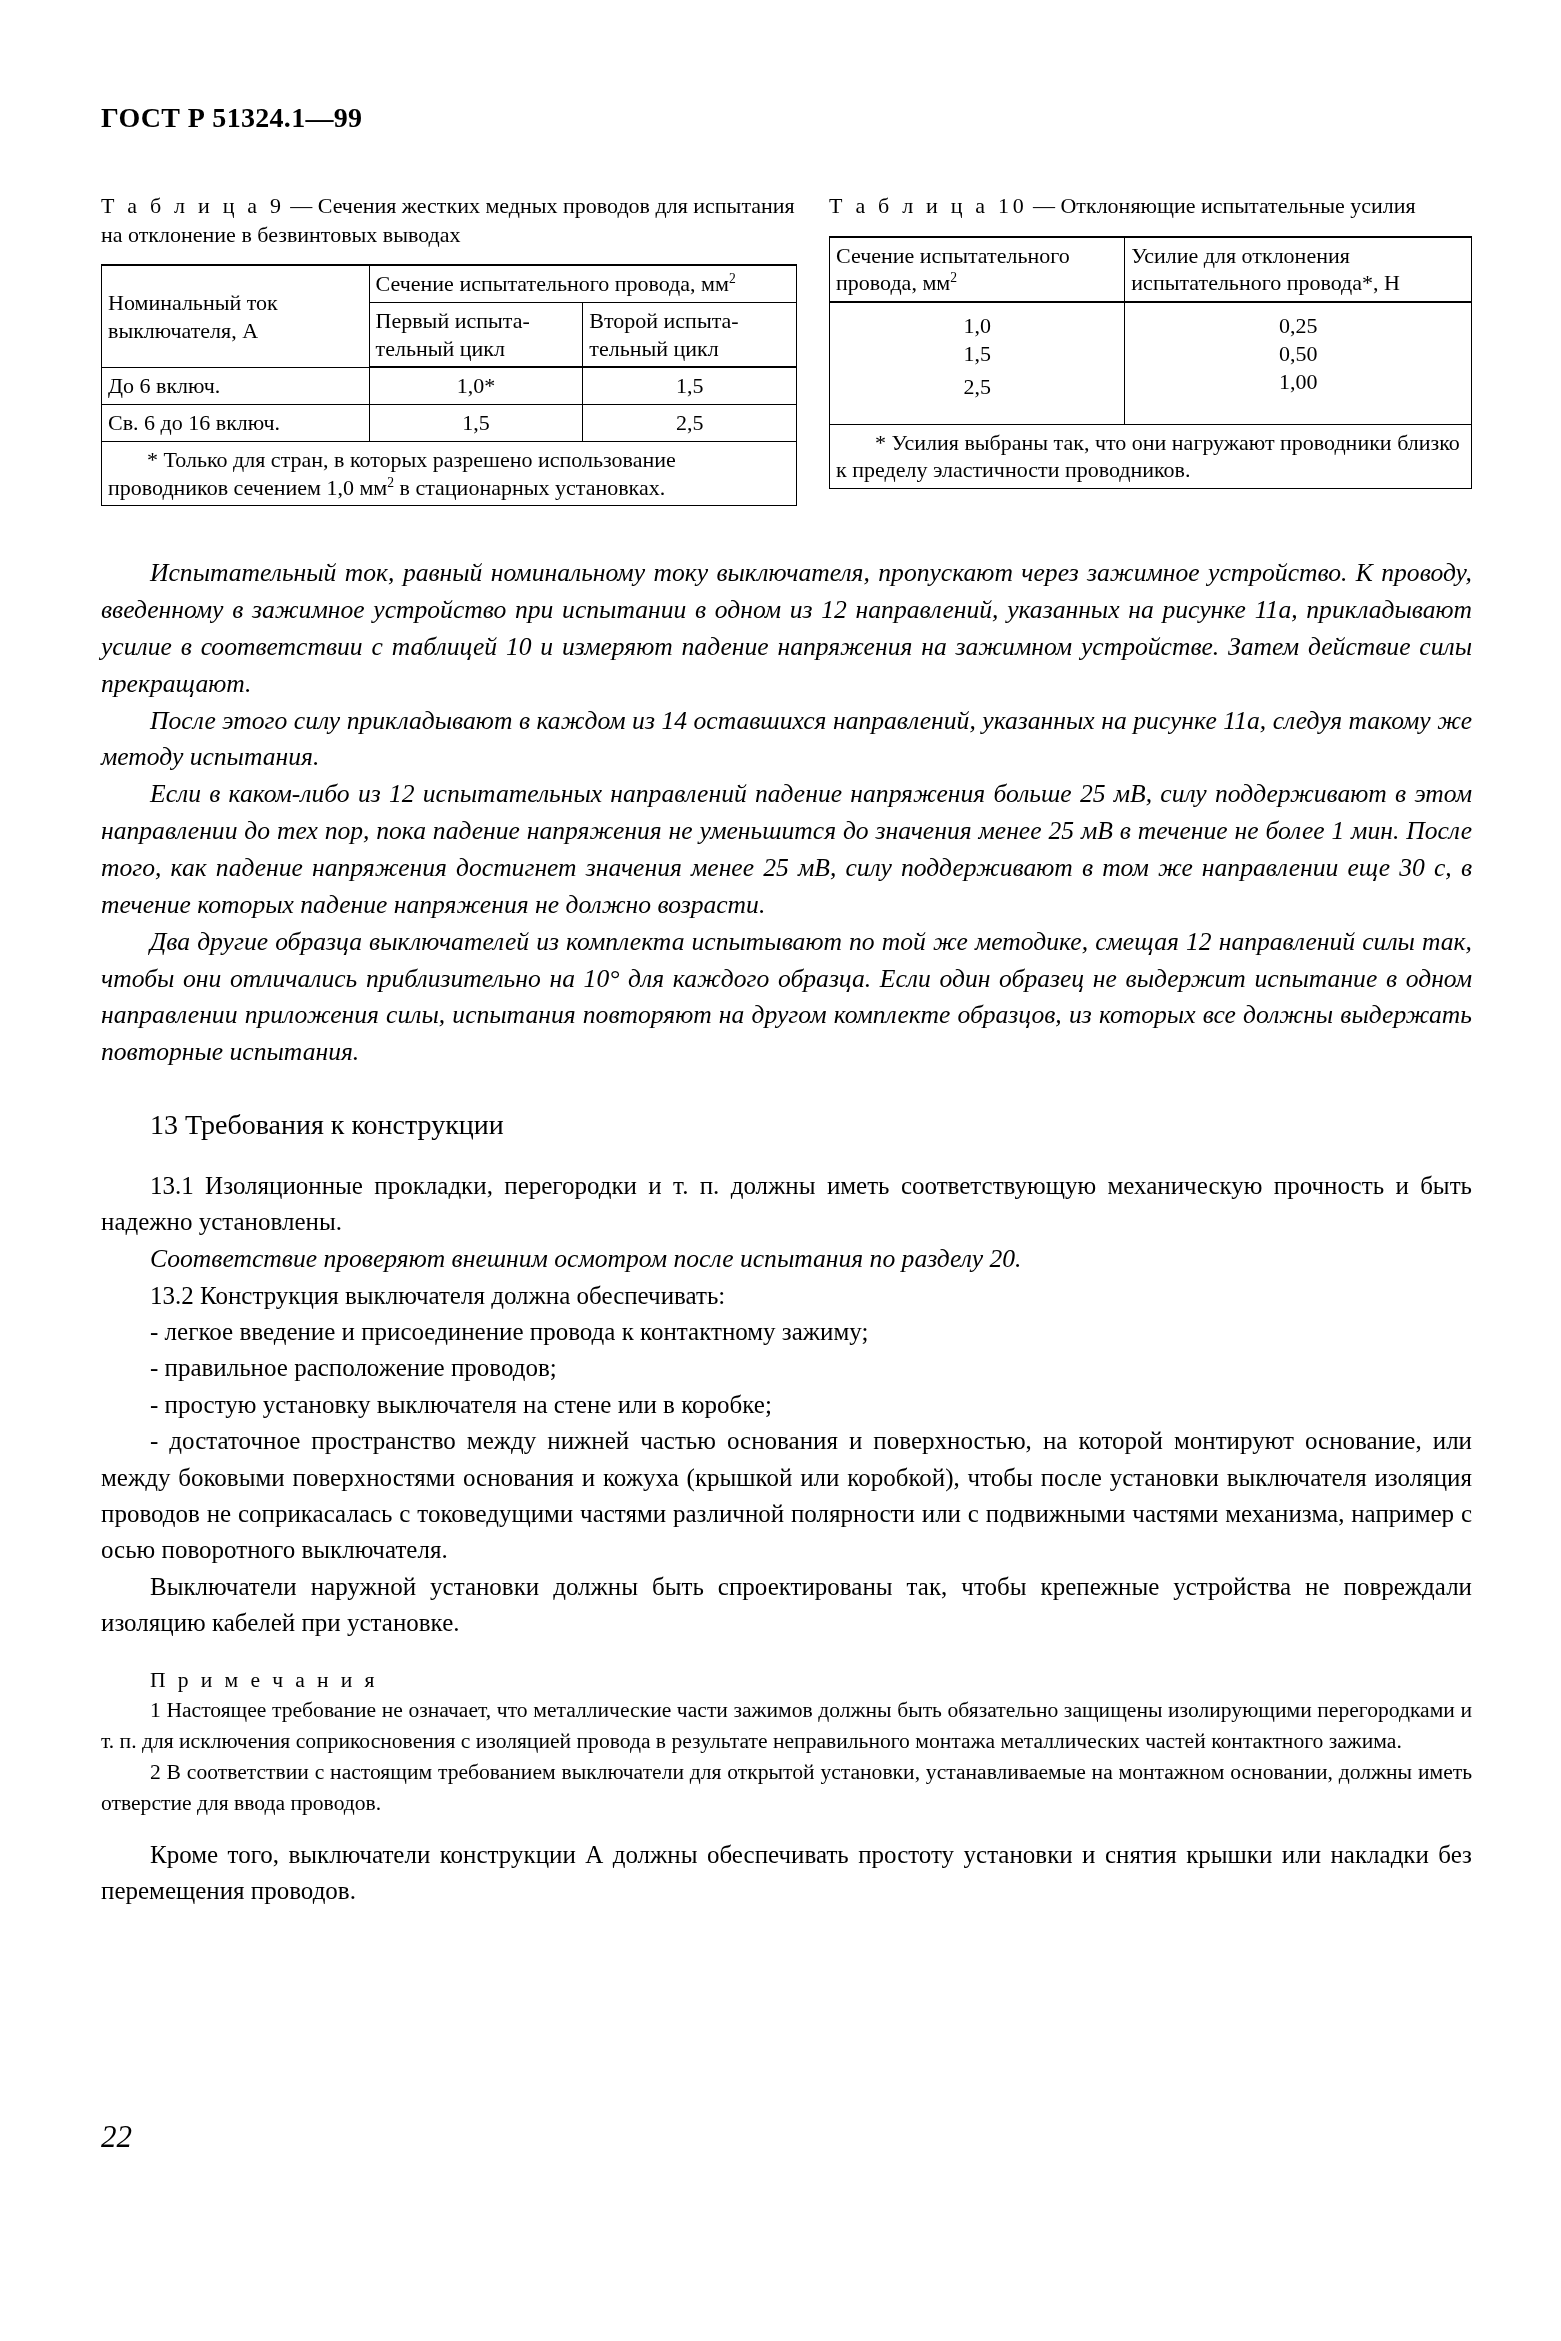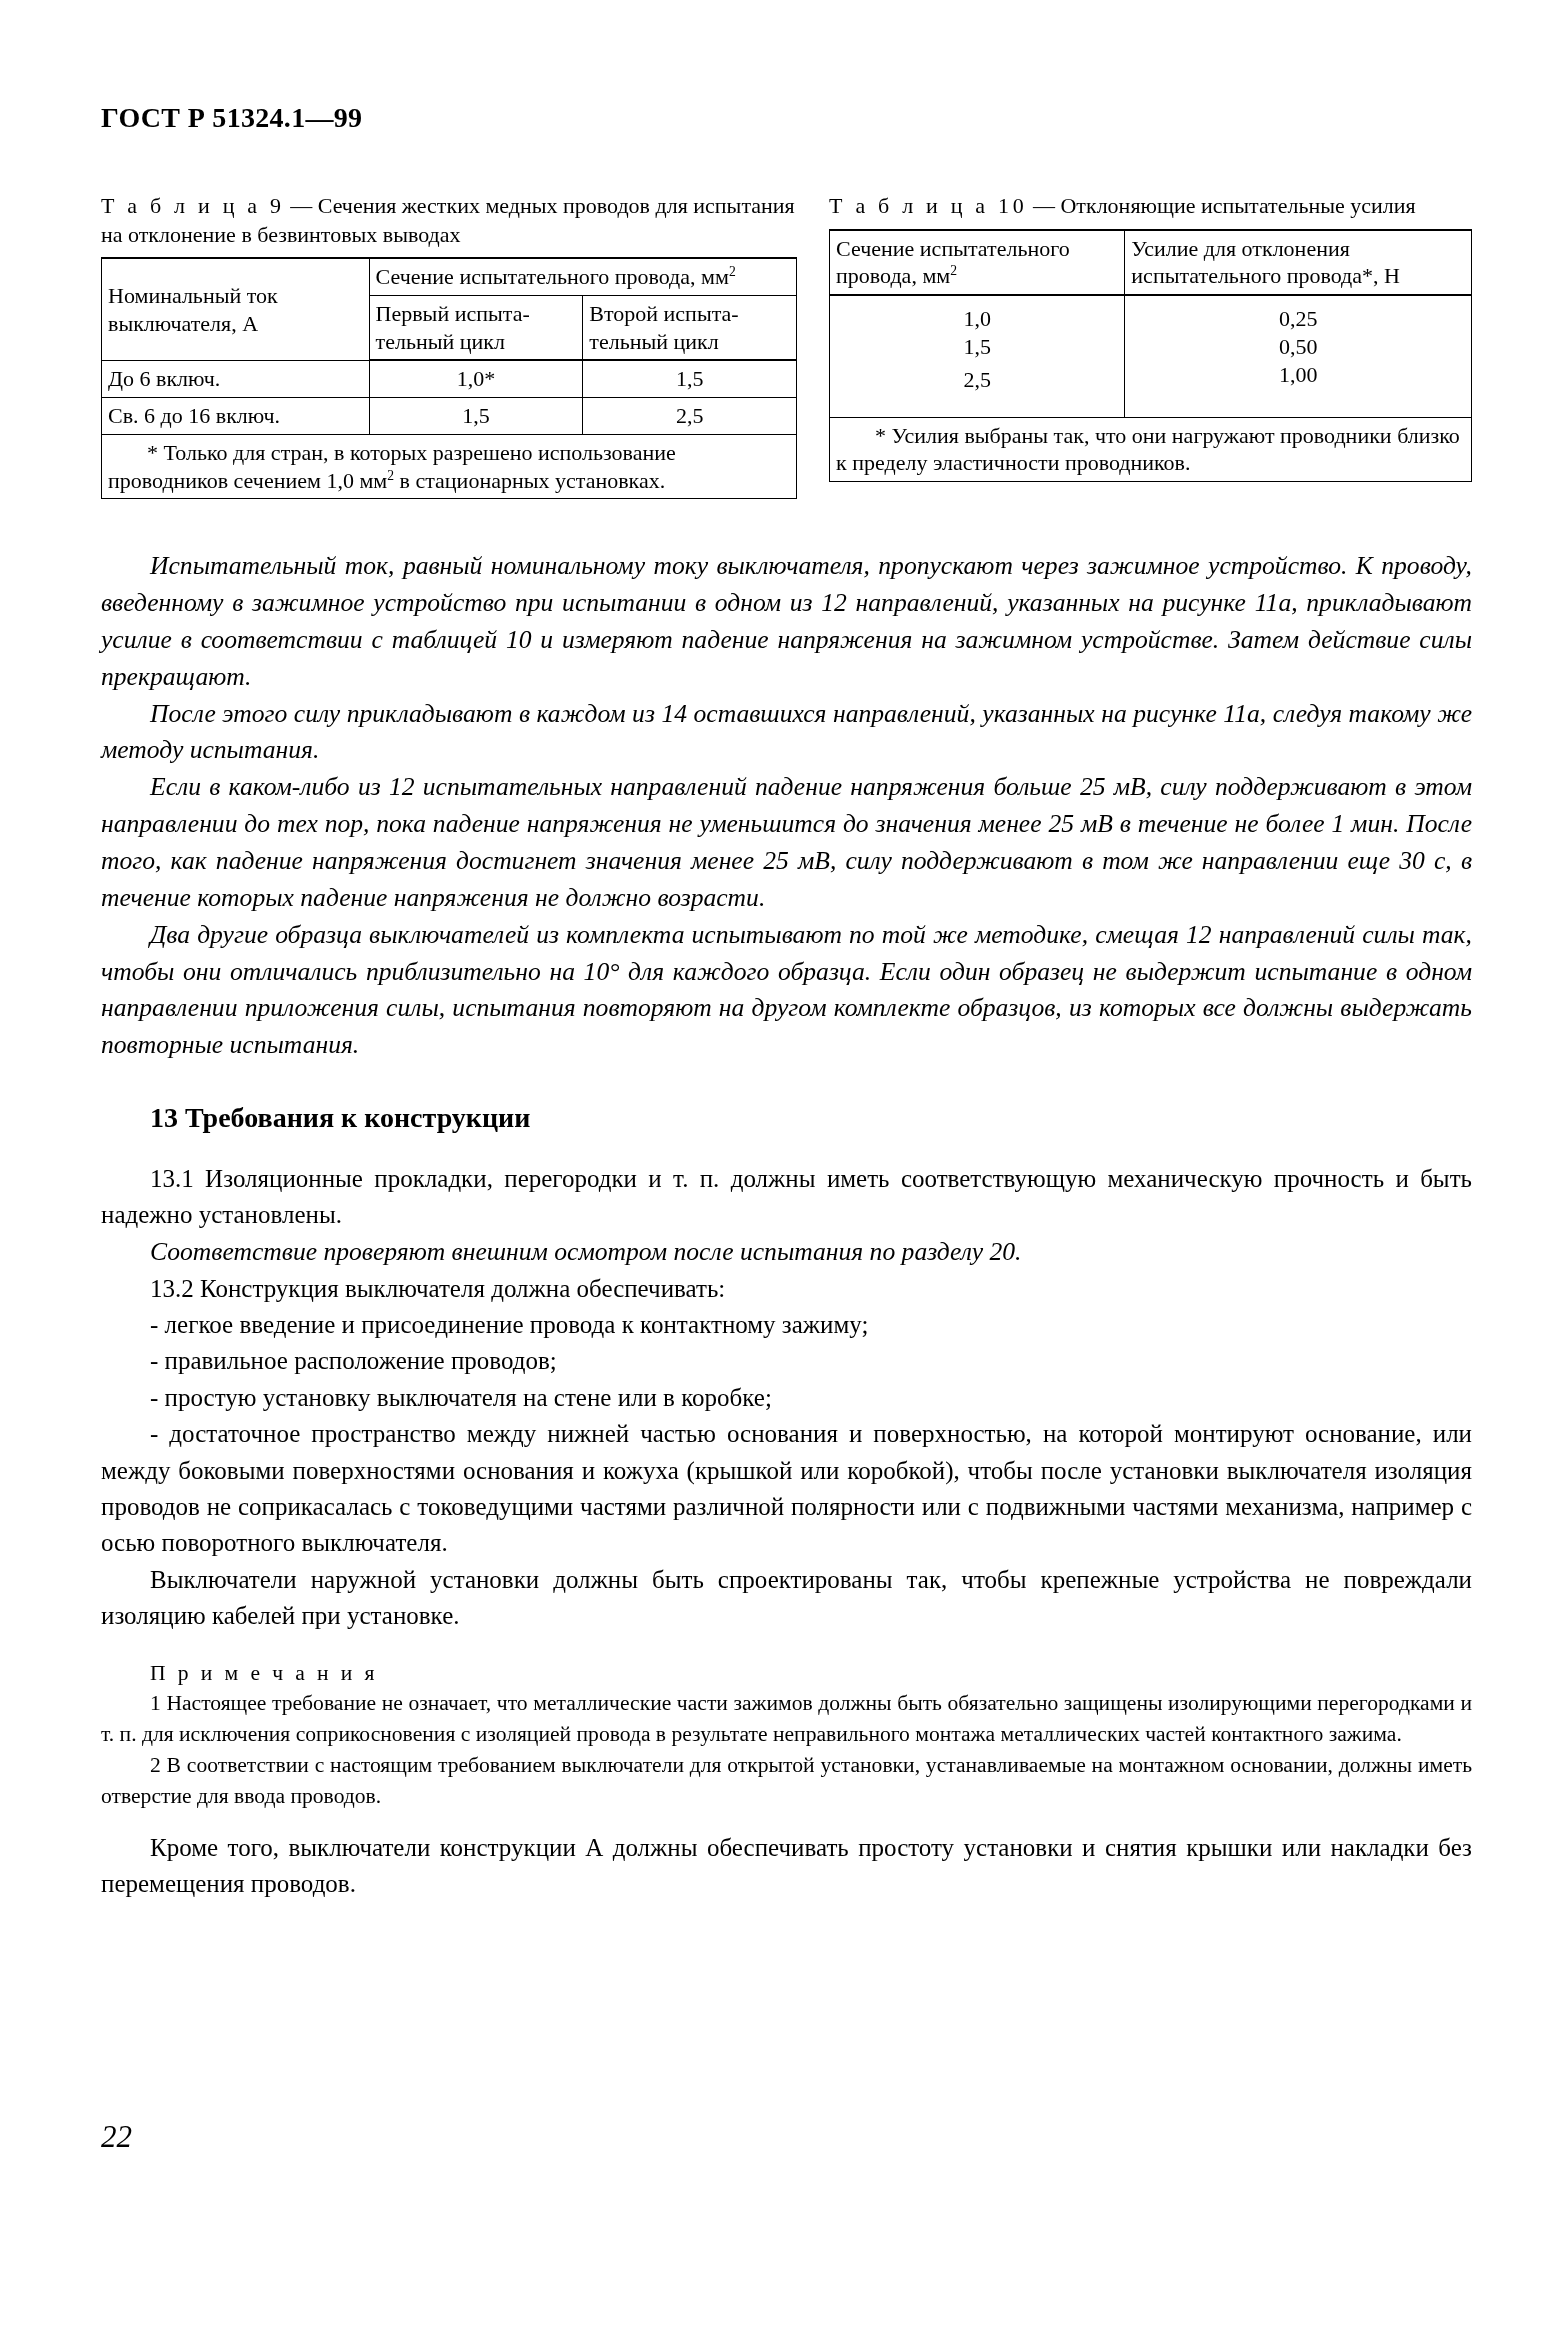--- a/index.html
+++ b/index.html
@@ -43,21 +43,21 @@
     gap: 32px;
     align-items: flex-start;
   }
   .table-block { }
   .table-block.left  { width: 721px; }
   .table-block.right { width: 666px; }
 
   .tbl-caption {
     font-size: 22px;
     line-height: 1.30;
-    margin-bottom: 8px;
+    margin-bottom: 15px;
     text-align: left;
   }
   .tbl-caption .spaced {
     letter-spacing: 3.7px;
   }
 
   table.gost {
     border-collapse: collapse;
     width: 100%;
     font-size: 22px;
@@ -104,21 +104,21 @@
     hyphens: none;
   }
   p.ital {
     font-style: italic;
     font-size: 25.6px;
     line-height: 1.44;
   }
 
   h2.section {
     font-size: 28px;
-    font-weight: bold;
+    font-weight: normal;
     margin: 38px 0 27px 0;
     text-indent: 49px;
   }
 
   p.bullet {
     margin: 0;
     font-size: 25px;
     line-height: 1.455;
     text-align: left;
     text-indent: 49px;

